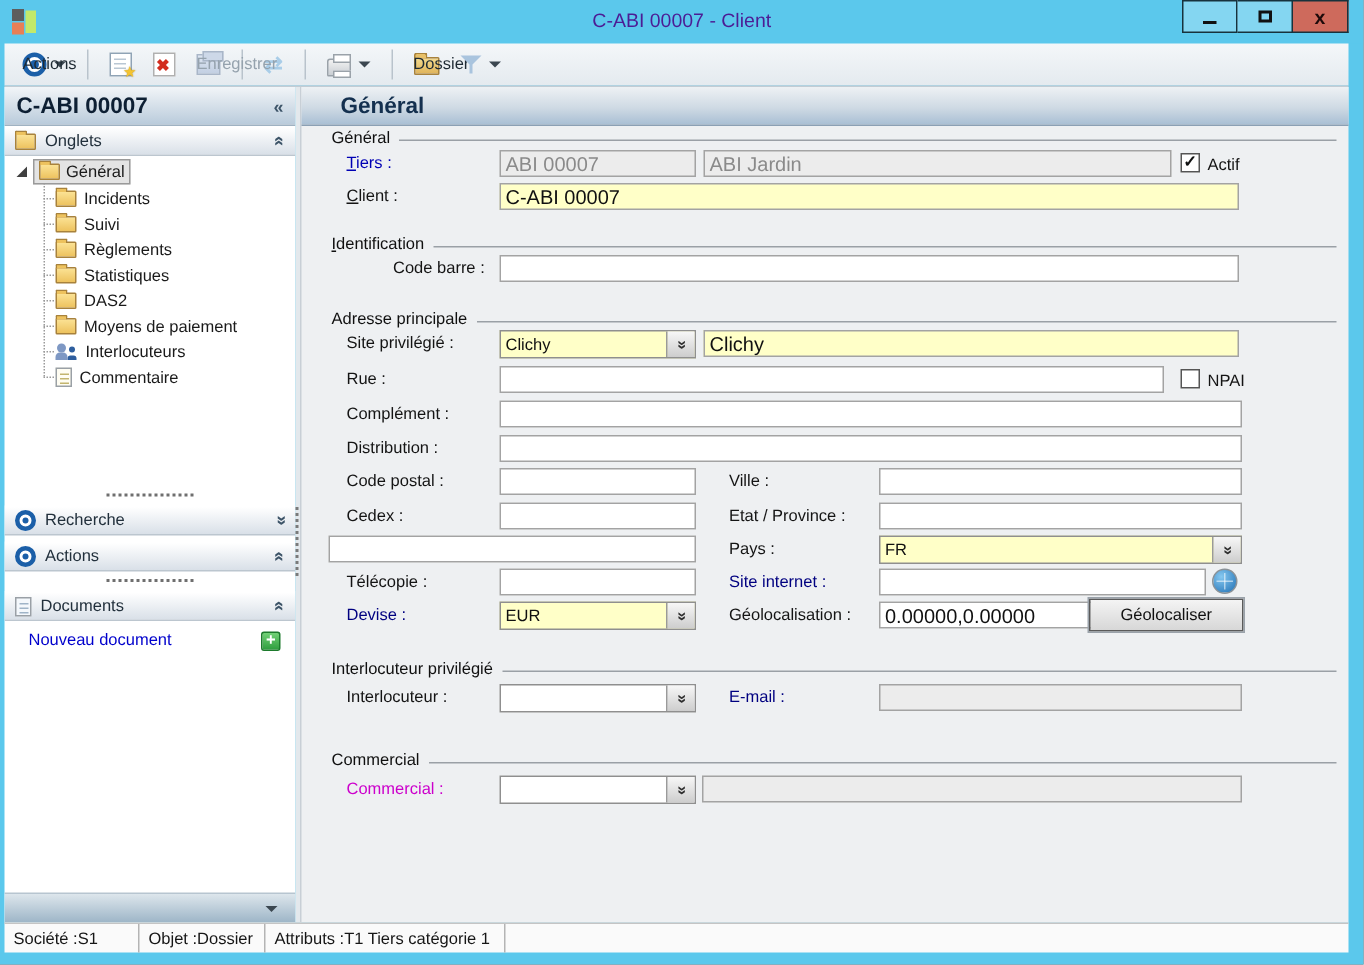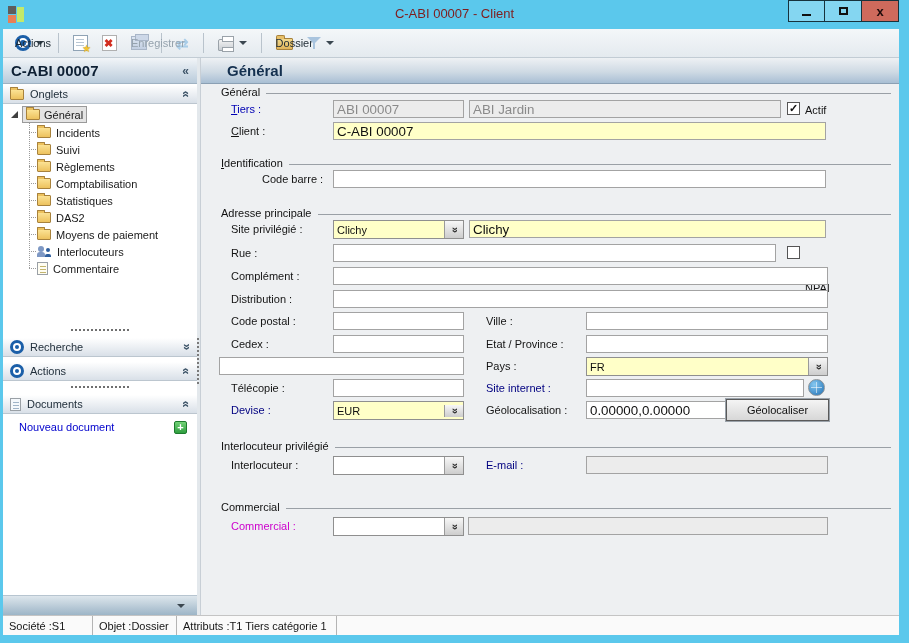--- a/index.html
+++ b/index.html
@@ -5,21 +5,21 @@
   * { margin:0; padding:0; box-sizing:border-box; }
   body { font-family:"Liberation Sans", sans-serif; font-size:11px; color:#1a1a1a; background:#777; }
   .window { position:relative; width:909px; height:643px; background:#5bc8ec; outline:1px solid #2d9cc4; overflow:hidden; }
 
   
   .titlebar { position:absolute; left:0; top:0; right:0; height:29px; background:#5bc8ec; }
   .app-logo { position:absolute; left:8px; top:6px; width:16px; height:17px; }
   .app-logo .sq1 { position:absolute; left:0; top:0; width:8px; height:8px; background:#5d5d5d; }
   .app-logo .sq2 { position:absolute; left:0; top:9px; width:8px; height:8px; background:#e87f56; }
   .app-logo .sq3 { position:absolute; left:9px; top:1px; width:7px; height:15px; background:#c3e96a; }
-  .title-text { position:absolute; left:0; right:0; top:6px; text-align:center; font-size:13px; color:#7f1d1d; }
+  .title-text { position:absolute; left:0; right:0; top:6px; text-align:center; font-size:13px; color:#4c1d95; }
   .winbtns { position:absolute; right:10px; top:0; display:flex; }
   .wbtn { width:37px; height:22px; border:1px solid #17323c; display:flex; align-items:center; justify-content:center; background:rgba(255,255,255,0.25); cursor:pointer; }
   .wbtn + .wbtn { border-left:none; }
   .wbtn.close { background:#ce6a5c; }
   .glyph-min { width:9px; height:2px; background:#111; margin-top:8px; }
   .glyph-max { width:9px; height:8px; border:2px solid #111; }
   .glyph-close { font-size:13px; font-weight:bold; color:#1d0a0a; line-height:1; }
 
   
   .toolbar { position:absolute; left:3px; top:29px; right:10px; height:29px;
@@ -218,24 +218,20 @@
         <div class="titem">
             <span class="fold"></span>
             <span>Suivi</span>
           </div>
         <div class="titem">
             <span class="fold"></span>
             <span>Règlements</span>
           </div>
         <div class="titem">
             <span class="fold"></span>
-            <span>Comptabilisation</span>
-          </div>
-        <div class="titem">
-            <span class="fold"></span>
             <span>Statistiques</span>
           </div>
         <div class="titem">
             <span class="fold"></span>
             <span>DAS2</span>
           </div>
         <div class="titem">
             <span class="fold"></span>
             <span>Moyens de paiement</span>
           </div>
@@ -310,21 +306,21 @@
     <div class="combo yellow" style="left:132px; top:162px; width:131px;">
       <span class="val">Clichy</span>
       <span class="btn">
           <span class="chev down">«</span>
         </span>
     </div>
     <input class="inp yellow" style="left: 268px; top: 162px; width: 357px;" value="Clichy">
     <div class="lbl" style="left:30px; top:189px;text-align:center;">Rue :</div>
     <input class="inp" style="left: 132px; top: 186px; width: 443px;">
     <span class="cb" style="left:586px; top:188px;"></span>
-    <div class="lbl" style="left:604px; top:190px;margin-top:34px;">NPAI</div>
+    <div class="lbl" style="left:604px; top:190px;">NPAI</div>
     <div class="lbl" style="left:30px; top:212px;">Complément :</div>
     <input class="inp" style="left: 132px; top: 209px; width: 495px;">
     <div class="lbl" style="left:30px; top:235px;">Distribution :</div>
     <input class="inp" style="left: 132px; top: 232px; width: 495px;">
     <div class="lbl" style="left:30px; top:257px;">Code postal :</div>
     <input class="inp" style="left: 132px; top: 254px; width: 131px;">
     <div class="lbl" style="left:285px; top:257px;">Ville :</div>
     <input class="inp" style="left: 385px; top: 254px; width: 242px;">
     <div class="lbl" style="left:30px; top:280px;">Cedex :</div>
     <input class="inp" style="left: 132px; top: 277px; width: 131px;">
@@ -337,21 +333,21 @@
       <span class="btn">
           <span class="chev down">«</span>
         </span>
     </div>
     <div class="lbl" style="left:30px; top:324px;">Télécopie :</div>
     <input class="inp" style="left: 132px; top: 321px; width: 131px;">
     <div class="lbl navy" style="left:285px; top:324px;">Site internet :</div>
     <input class="inp" style="left: 385px; top: 321px; width: 218px;">
     <span class="icon-globe" style="left:607px; top:321px;"></span>
     <div class="lbl navy" style="left:30px; top:346px;">Devise :</div>
-    <div class="combo yellow" style="left:132px; top:343px; width:131px;align-items:center;">
+    <div class="combo yellow" style="left:132px; top:343px; width:131px;">
       <span class="val">EUR</span>
       <span class="btn">
           <span class="chev down">«</span>
         </span>
     </div>
     <div class="lbl" style="left:285px; top:346px;">Géolocalisation :</div>
     <input class="inp" style="left: 385px; top: 343px; width: 154px;" value="0.00000,0.00000">
     <div class="pushbtn" style="left:525px; top:341px; width:103px;">Géolocaliser</div>
 
     <div class="legend" style="top:382px;">

